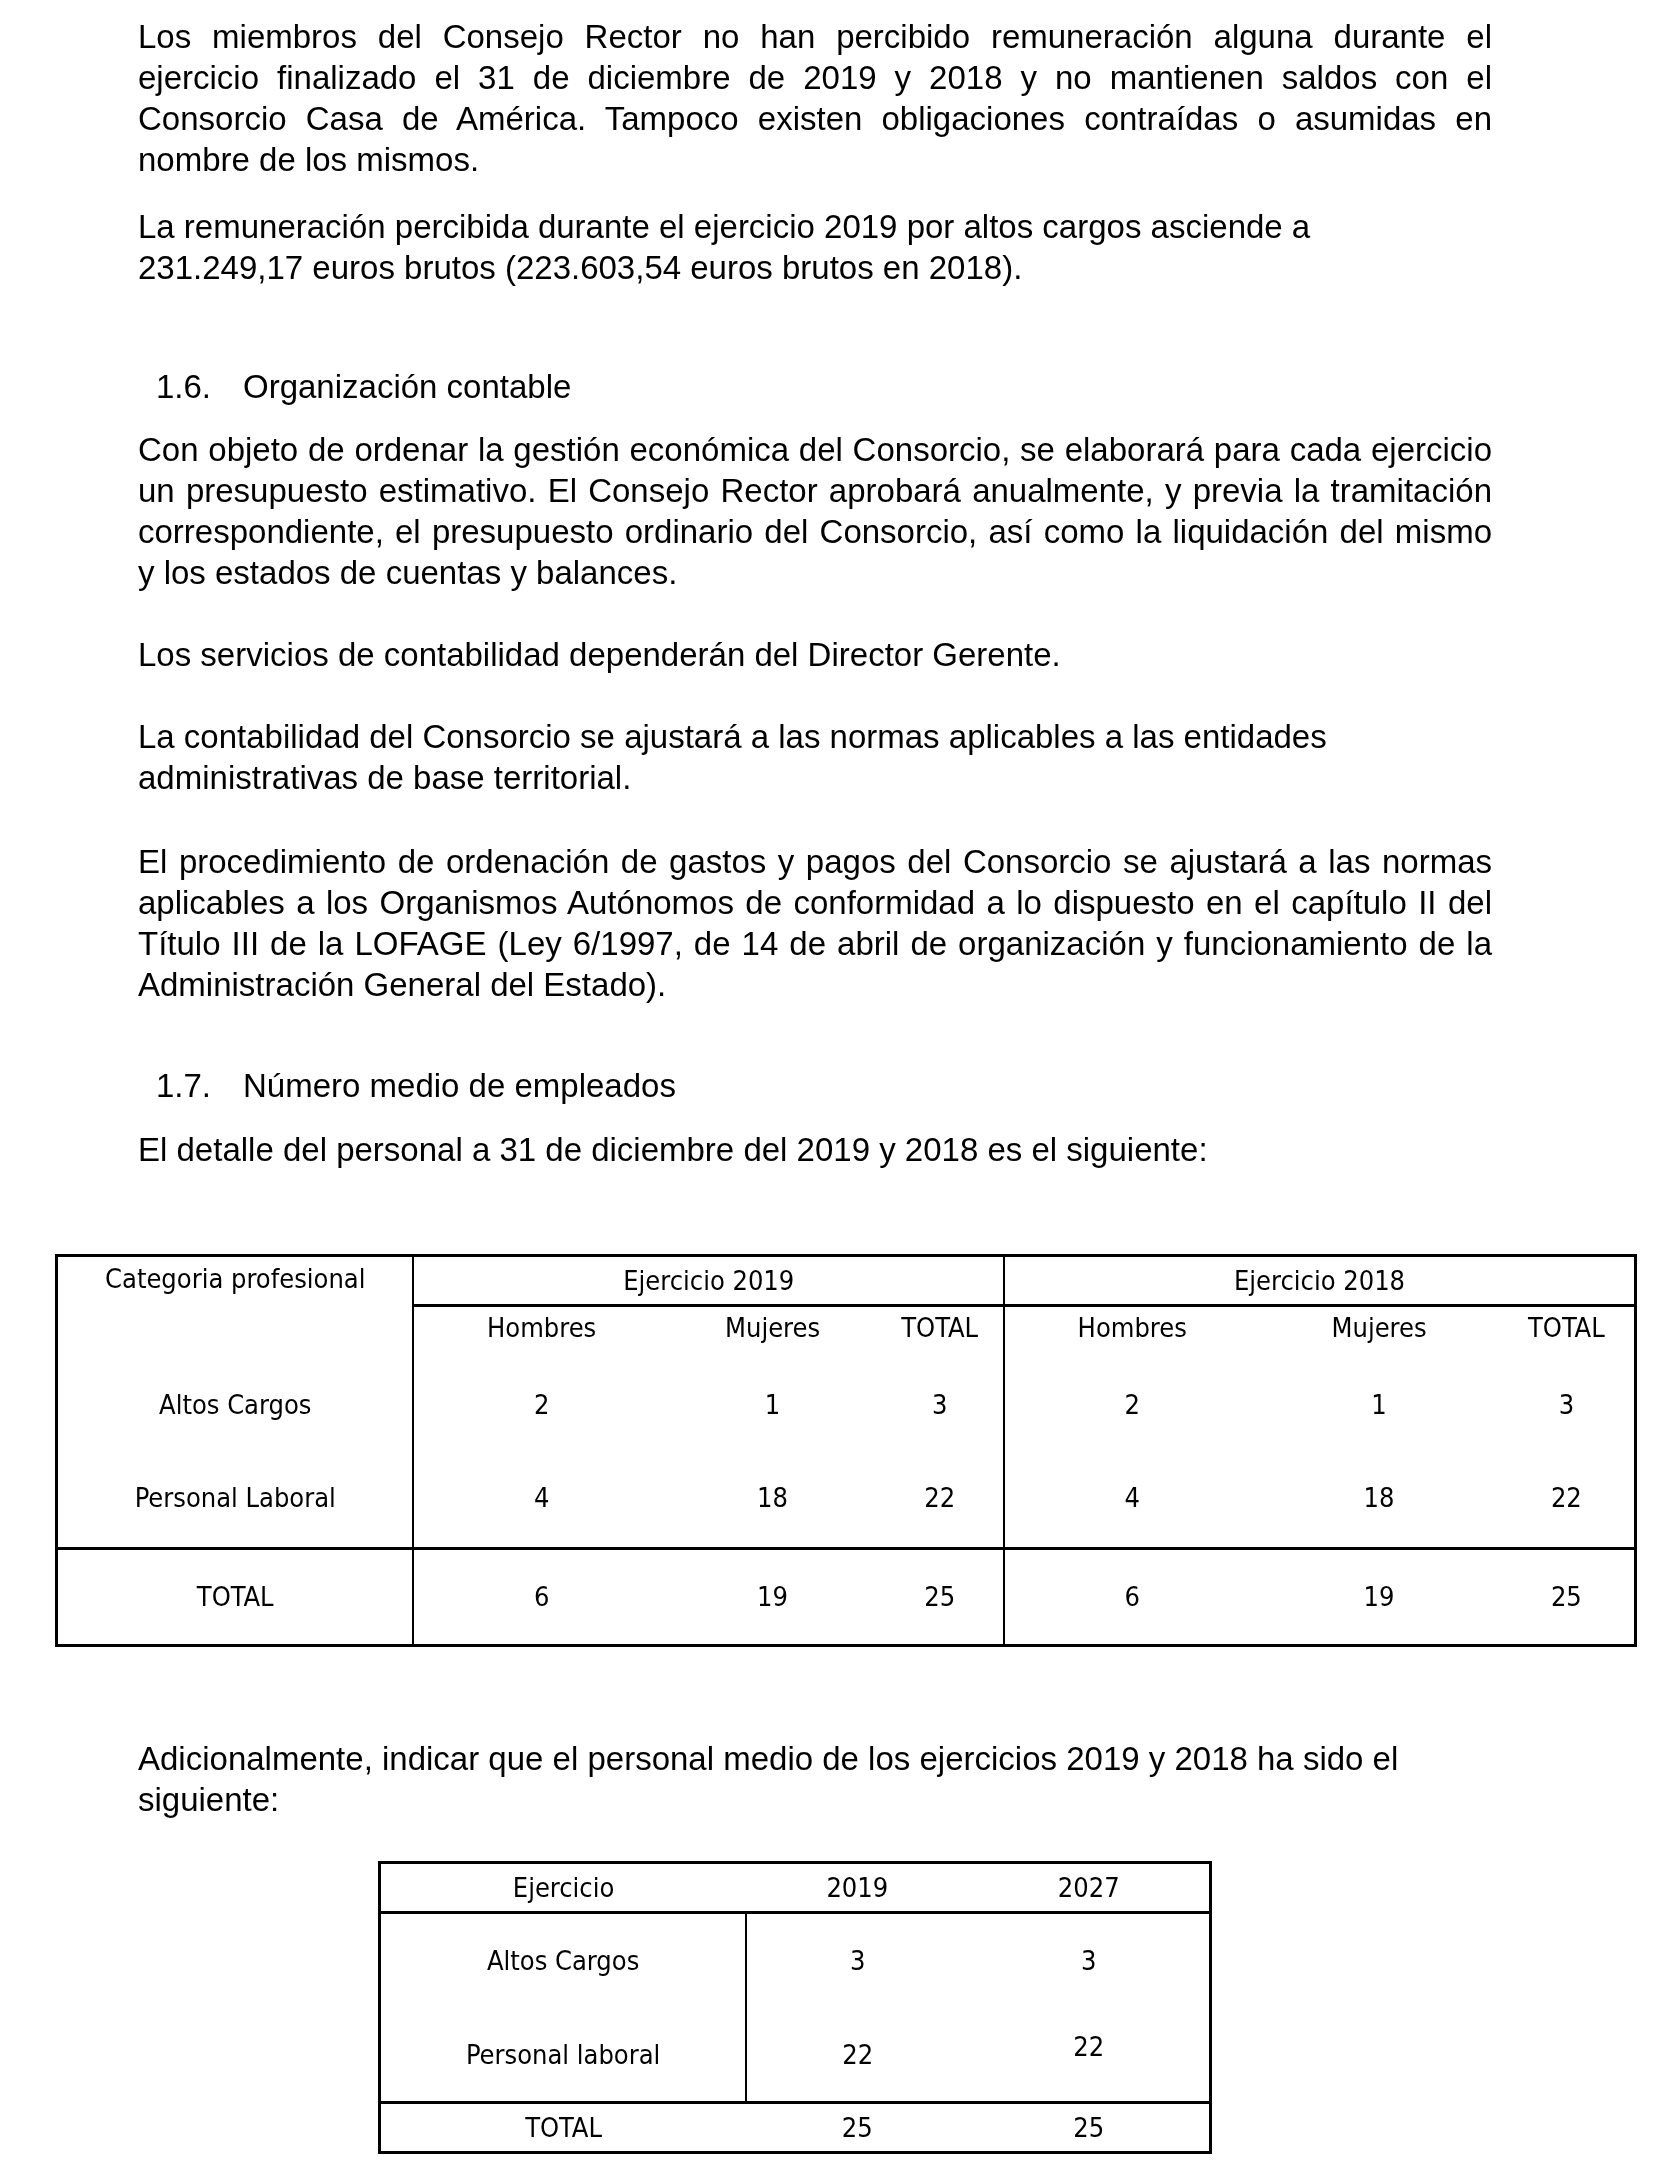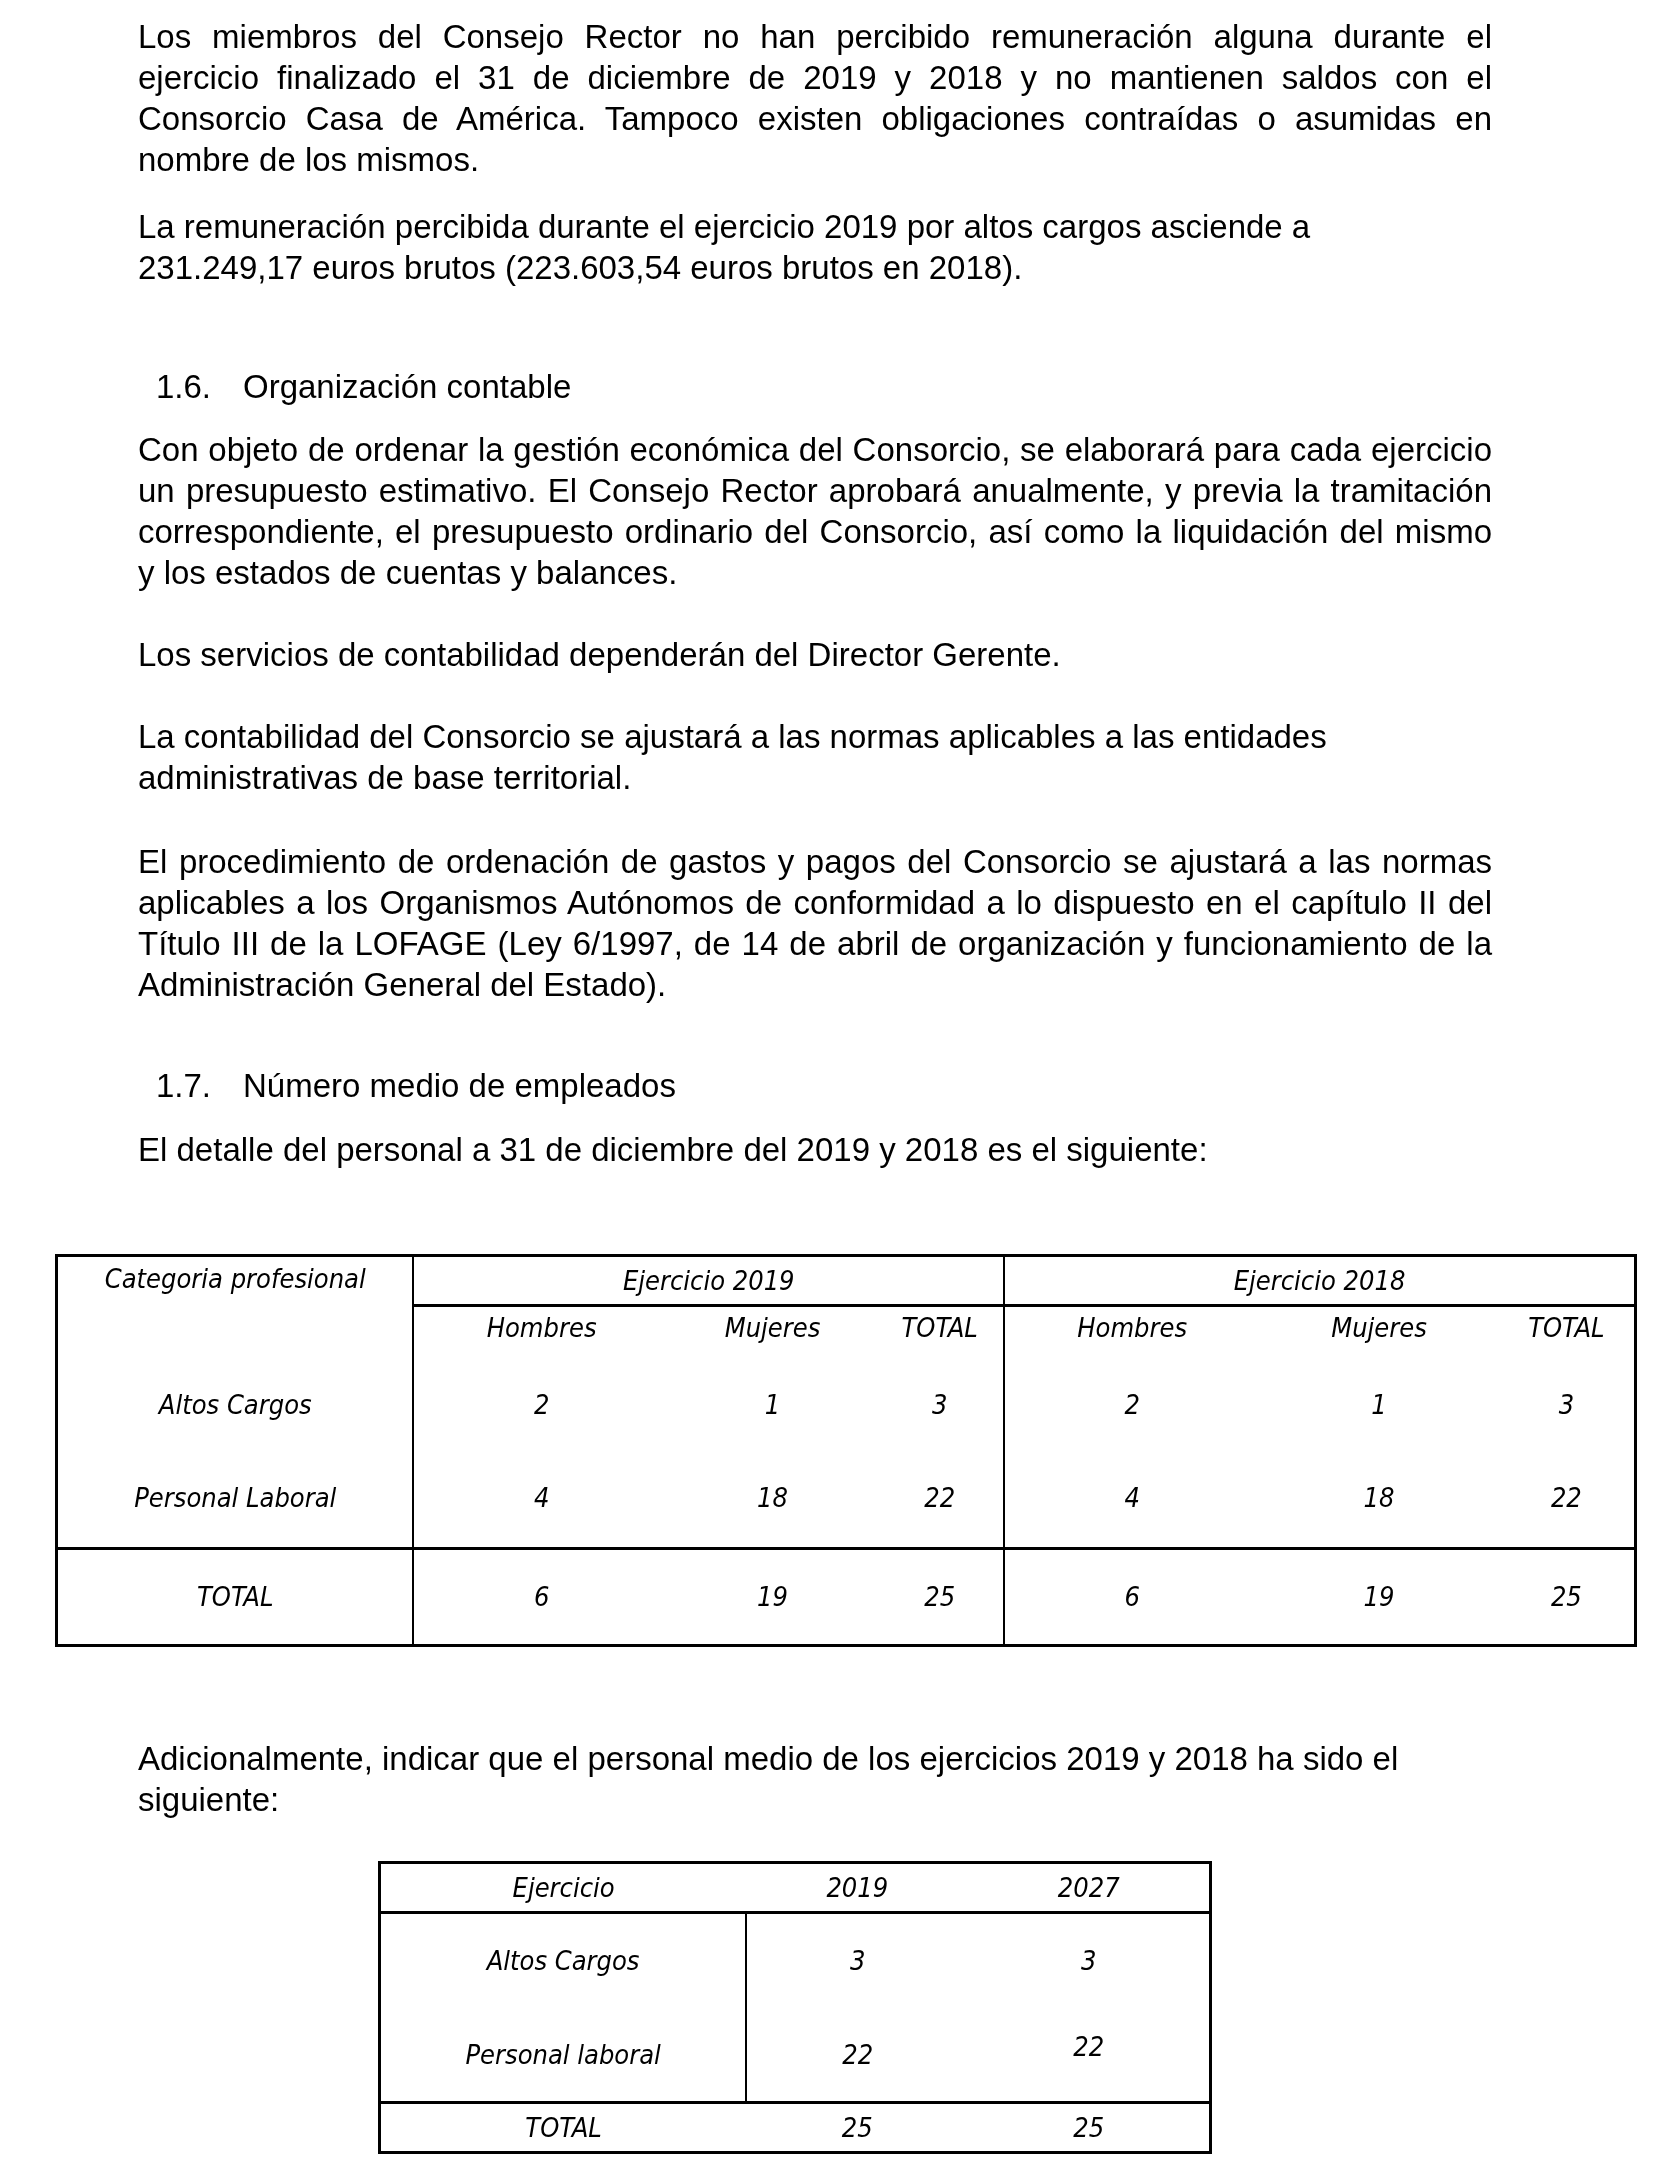--- a/index.html
+++ b/index.html
@@ -1,21 +1,21 @@
 <!DOCTYPE html>
 <html style="font-size:12.6px"><head>
 <meta charset="utf-8">
 <style>
   html, body { margin:0; padding:0; background:#ffffff; }
   body { width:1672px; height:2183px; position:relative; overflow:hidden; color:#000; }
   .p { position:absolute; left:138px; width:1354px; font-family:"Liberation Sans", sans-serif; font-size:33px; line-height:41px; margin:0; }
   .j { text-align:justify; text-align-last:left; }
   .h { position:absolute; left:138px; font-family:"Liberation Sans", sans-serif; font-size:33px; line-height:41px; margin:18px; }
   .h .num { display:inline-block; width:87px; }
-  .tbl { position:absolute; border-collapse:collapse; font-family:"DejaVu Sans", sans-serif; font-size:27px; font-stretch:condensed;font-style:italic; }
+  .tbl { position:absolute; border-collapse:collapse; font-family:"DejaVu Sans", sans-serif; font-size:27px; font-stretch:condensed; }
   .tbl td { text-align:center; padding:0; vertical-align:middle; }
   .t1 { left:55px; top:1254px; width:1582px; border:3.1px solid #000; }
   .t1 td { border-left:2.4px solid #000; }
   .t1 td.nl { border-left:none; }
   .t1 .r-head1 td { height:47px; border-bottom:3.1px solid #000; }
   .t1 .r-head1 td.cat { border-bottom:none; }
   .t1 .r-head2 td { height:49px; vertical-align:top; padding-top:4.7px;margin-left:47px; }
   .t1 .r-alt td { height:87px; }
   .t1 .r-pl td { height:99px; }
   .t1 .r-tot td { height:94px; border-top:3.9px solid #000; }

